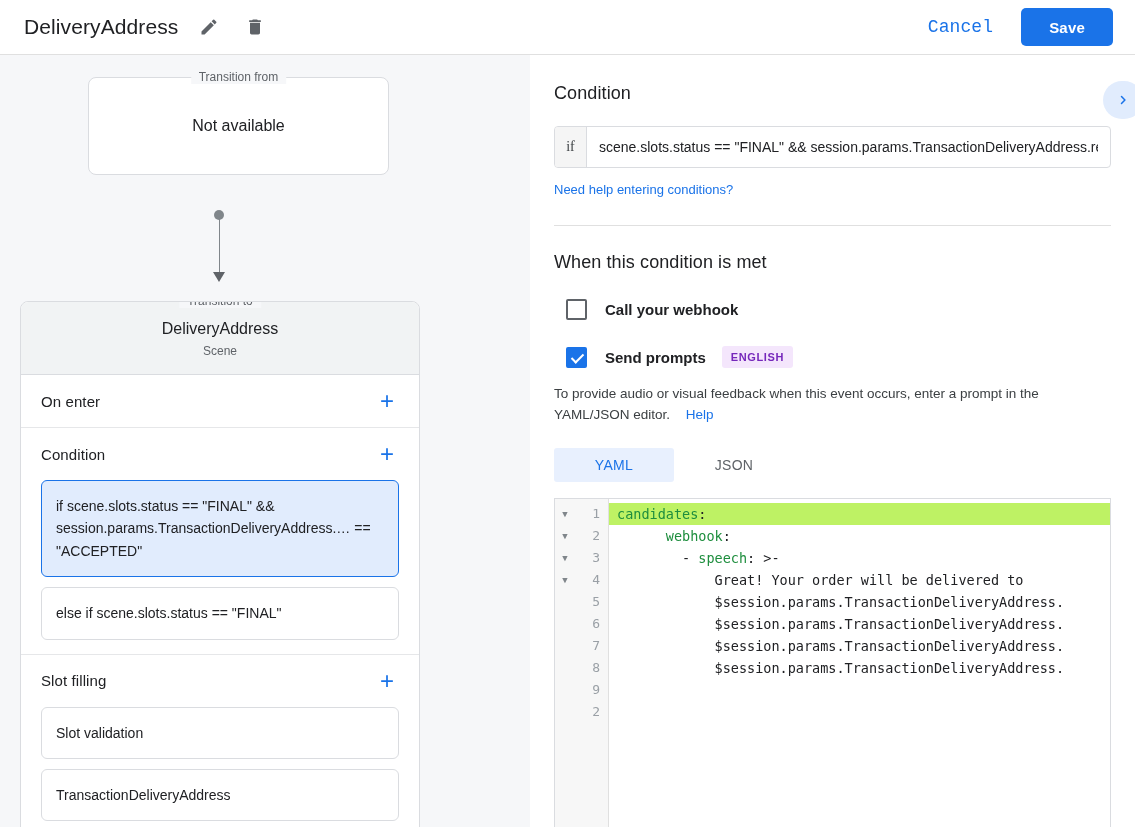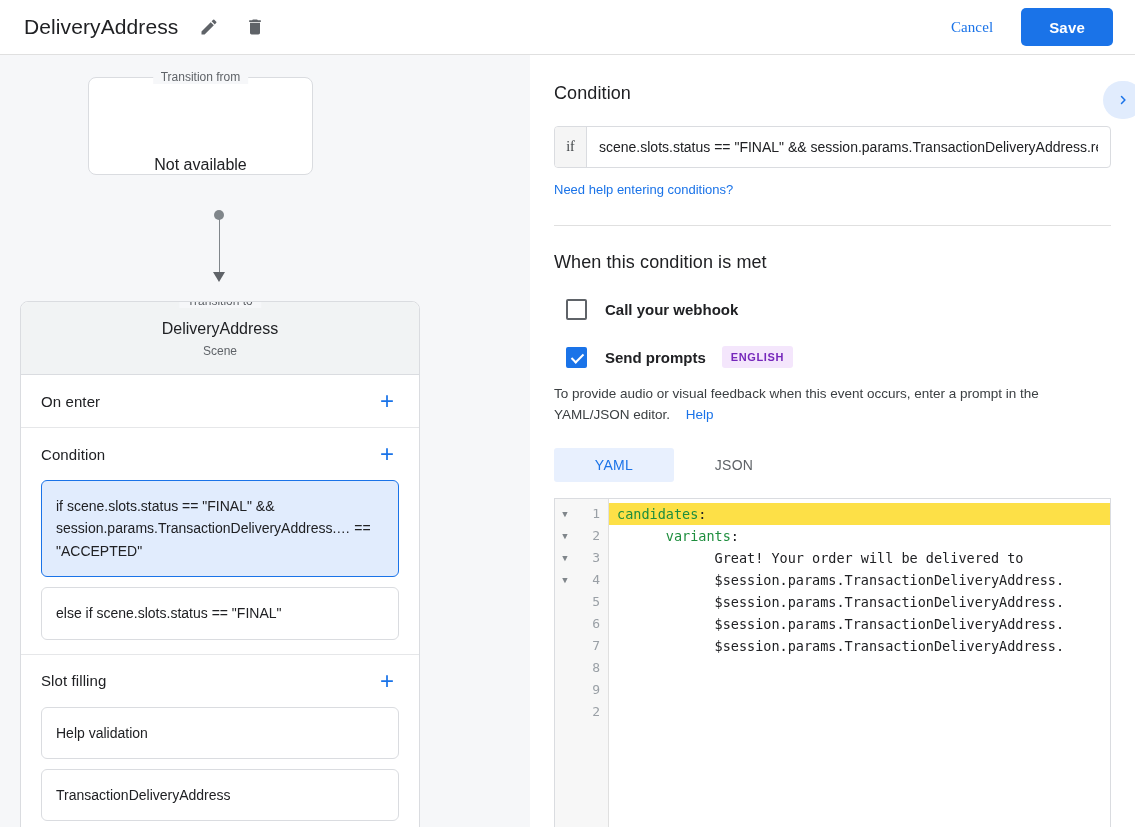--- a/index.html
+++ b/index.html
@@ -30,25 +30,25 @@
     width: 30px; height: 30px;
     display: flex; align-items: center; justify-content: center;
     cursor: pointer;
     border-radius: 50%;
   }
   .edit-icon-wrap { margin-left: 16px; }
   .delete-icon-wrap { margin-left: 16px; }
   .topbar-spacer { flex: 1; }
   .cancel-btn {
     color: #1a73e8;
-    font-size: 15px;
+    font-size: 18px;
     padding: 8px 14px;
     border: none; background: none;
     cursor: pointer;
-    font-family: Liberation Serif, serif;
+    font-family: Liberation Mono, monospace;
     border-radius: 4px;
     letter-spacing: 0.1px;
   }
   .save-btn {
     margin-left: 14px; margin-right: 22px;
     background: #1a73e8;
     color: #ffffff;
     border: none;
     border-radius: 5px;
     font-size: 15px;
@@ -83,22 +83,22 @@
     font-size: 12px;
     color: #5f6368;
     left: 50%;
     transform: translateX(-50%);
     white-space: nowrap;
   }
 
   
   #transition-from {
     left: 88px; top: 22px;
-    width: 225px; height: 98px;
-    display: flex; align-items: flex-end; justify-content: center;
+    width: 301px; height: 98px;
+    display: flex; align-items: center; justify-content: center;
   }
   #transition-from .body {
     font-size: 16px; color: #202124;
   }
 
   
   .connector { position: absolute; left: 219px; top: 155px; }
   .conn-dot {
     position: absolute; left: -5px; top: 0;
     width: 10px; height: 10px; border-radius: 50%;
@@ -328,21 +328,21 @@
   }
   .cline {
     height: 22px;
     white-space: pre;
     font-family: "DejaVu Sans Mono", monospace;
     font-size: 13.5px;
     color: #202124;
     padding-left: 8px;
     line-height: 22px;
   }
-  .cline.hl { background: #fde047; }
+  .cline.hl { background: #bef264; }
   .tok-key { color: #1e8e3e; }
   .tok-plain { color: #202124; }
 </style>
 </head>
 <body>
 
 <div class="topbar">
   <div class="topbar-title">DeliveryAddress</div>
 
   <div class="icon-btn edit-icon-wrap">
@@ -401,21 +401,21 @@
         <div class="item-card">else if scene.slots.status == "FINAL"</div>
       </div>
     </div>
 
     <div class="section">
       <div class="section-head">
         <div class="section-title">Slot filling</div>
         <div class="plus-btn">+</div>
       </div>
       <div class="section-body">
-        <div class="item-card">Help validation</div>
+        <div class="item-card">Slot validation</div>
         <div class="item-card">TransactionDeliveryAddress</div>
       </div>
     </div>
 
   </div>
 </div>
 
 <div class="right-panel">
 
   <div class="cond-block">
@@ -499,21 +499,22 @@
             <div class="fold"></div>
             <div class="gnum">9</div>
           </div>
           <div class="gline">
             <div class="fold"></div>
             <div class="gnum">2</div>
           </div>
         </div>
       <div class="code" id="code">
           <div class="cline hl"><span class="tok-plain"></span><span class="tok-key">candidates</span><span class="tok-plain">:</span></div>
-          <div class="cline"><span class="tok-plain">      </span><span class="tok-key">variants</span><span class="tok-plain">:</span></div>
+          <div class="cline"><span class="tok-plain">      </span><span class="tok-key">webhook</span><span class="tok-plain">:</span></div>
+          <div class="cline"><span class="tok-plain">        - </span><span class="tok-key">speech</span><span class="tok-plain">: &gt;-</span></div>
           <div class="cline"><span class="tok-plain">            </span><span class="tok-plain">Great! Your order will be delivered to</span></div>
           <div class="cline"><span class="tok-plain">            </span><span class="tok-plain">$session.params.TransactionDeliveryAddress.</span></div>
           <div class="cline"><span class="tok-plain">            </span><span class="tok-plain">$session.params.TransactionDeliveryAddress.</span></div>
           <div class="cline"><span class="tok-plain">            </span><span class="tok-plain">$session.params.TransactionDeliveryAddress.</span></div>
           <div class="cline"><span class="tok-plain">            </span><span class="tok-plain">$session.params.TransactionDeliveryAddress.</span></div>
           <div class="cline"><span class="tok-plain"></span><span class="tok-plain"></span></div>
         </div>
     </div>
   </div>
 </div>

